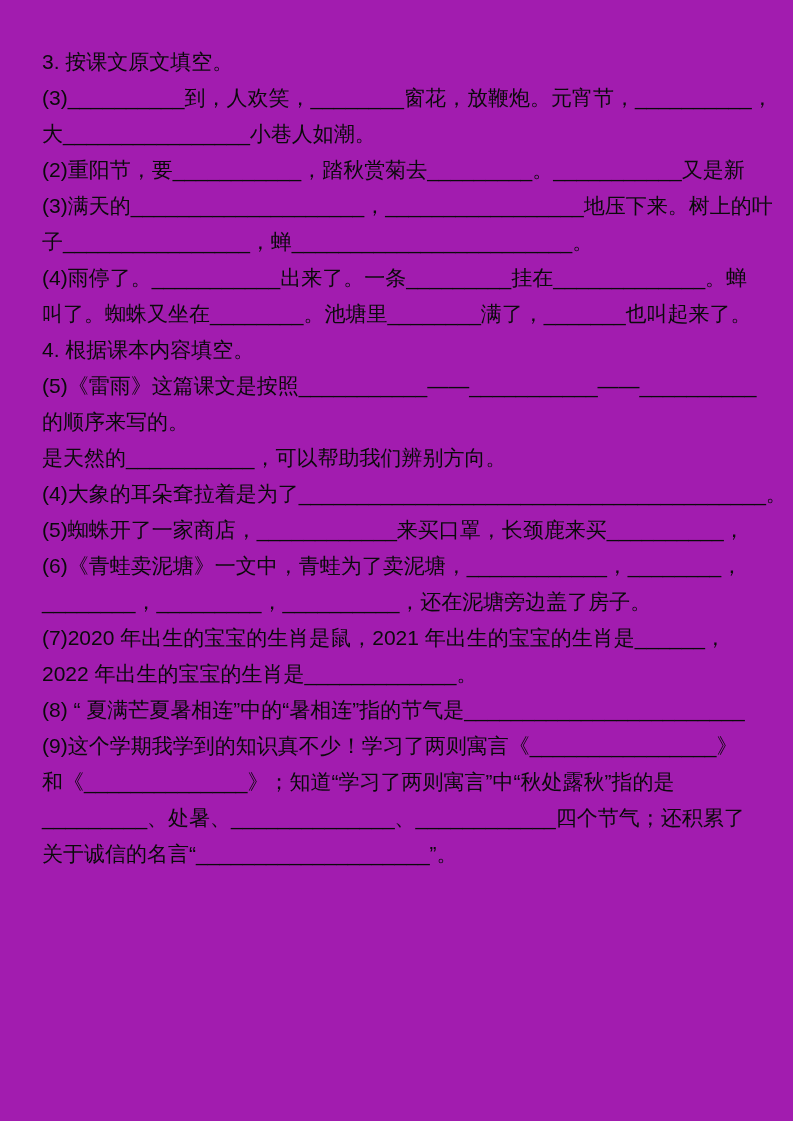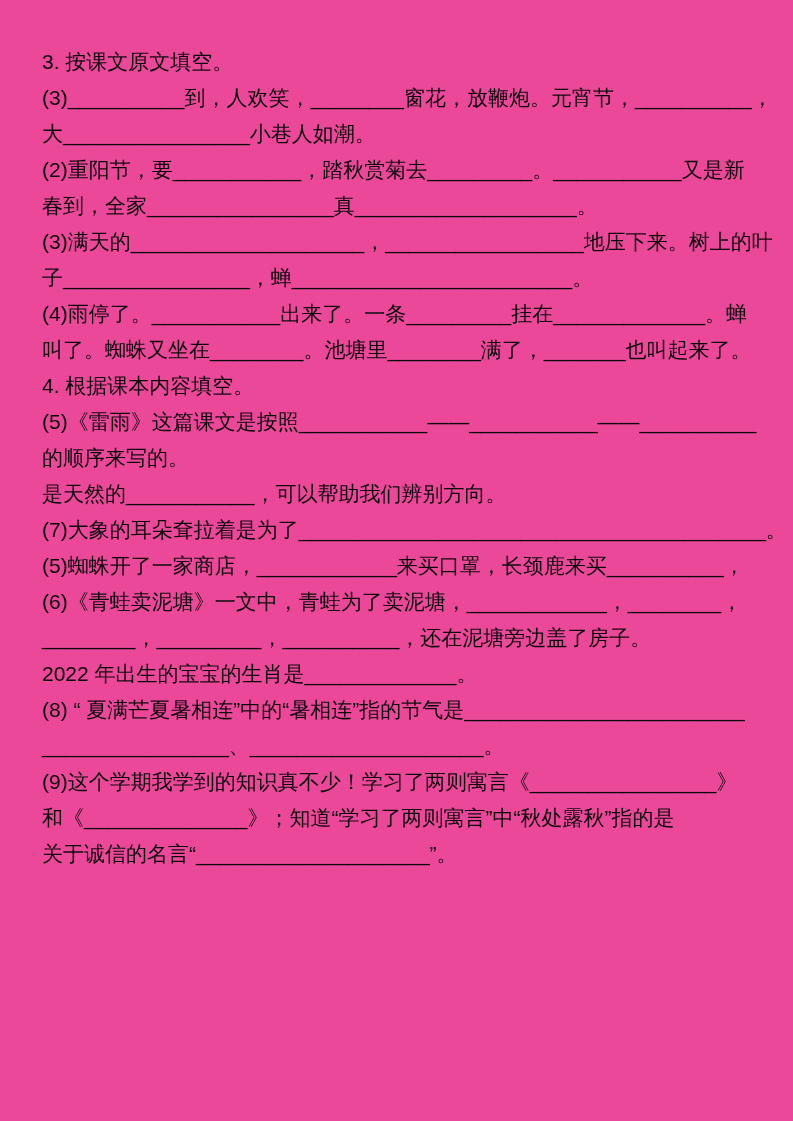--- a/index.html
+++ b/index.html
@@ -9,21 +9,21 @@
   }
   body {
     width: 793px;
     height: 1121px;
     overflow: hidden;
   }
   .page {
     box-sizing: border-box;
     width: 793px;
     height: 1121px;
-    background: #ec4899;
+    background: #a21caf;
     padding: 44px 36px 0 42px;
     color: #0a0a0a;
     font-family: "Liberation Sans", sans-serif;
   }
   .line {
     font-size: 21px;
     line-height: 36px;
     height: 36px;
     white-space: nowrap;
     font-weight: 500;
@@ -35,34 +35,34 @@
 </style>
 </head>
 <body>
 
 <div class="page">
 
   <div class="line heading">3. 按课文原文填空。</div>
   <div class="line">(3)__________到，人欢笑，________窗花，放鞭炮。元宵节，__________，</div>
   <div class="line">大________________小巷人如潮。</div>
   <div class="line">(2)重阳节，要___________，踏秋赏菊去_________。___________又是新</div>
-  <div class="line">春到，全家________________真___________________。</div>
   <div class="line">(3)满天的____________________，_________________地压下来。树上的叶</div>
   <div class="line">子________________，蝉________________________。</div>
   <div class="line">(4)雨停了。___________出来了。一条_________挂在_____________。蝉</div>
   <div class="line">叫了。蜘蛛又坐在________。池塘里________满了，_______也叫起来了。</div>
 
   <div class="line heading">4. 根据课本内容填空。</div>
   <div class="line">(5)《雷雨》这篇课文是按照___________——___________——__________</div>
   <div class="line">的顺序来写的。</div>
   <div class="line">是天然的___________，可以帮助我们辨别方向。</div>
-  <div class="line">(7)大象的耳朵耷拉着是为了________________________________________。</div>
+  <div class="line">(4)大象的耳朵耷拉着是为了________________________________________。</div>
   <div class="line">(5)蜘蛛开了一家商店，____________来买口罩，长颈鹿来买__________，</div>
   <div class="line">(6)《青蛙卖泥塘》一文中，青蛙为了卖泥塘，____________，________，</div>
   <div class="line">________，_________，__________，还在泥塘旁边盖了房子。</div>
+  <div class="line">(7)2020 年出生的宝宝的生肖是鼠，2021 年出生的宝宝的生肖是______，</div>
   <div class="line">2022 年出生的宝宝的生肖是_____________。</div>
   <div class="line">(8) “ 夏满芒夏暑相连”中的“暑相连”指的节气是________________________</div>
-  <div class="line">________________、____________________。</div>
   <div class="line">(9)这个学期我学到的知识真不少！学习了两则寓言《________________》</div>
   <div class="line">和《______________》；知道“学习了两则寓言”中“秋处露秋”指的是</div>
+  <div class="line">_________、处暑、______________、____________四个节气；还积累了</div>
   <div class="line">关于诚信的名言“____________________”。</div>
 
 </div>
 
 </body></html>

